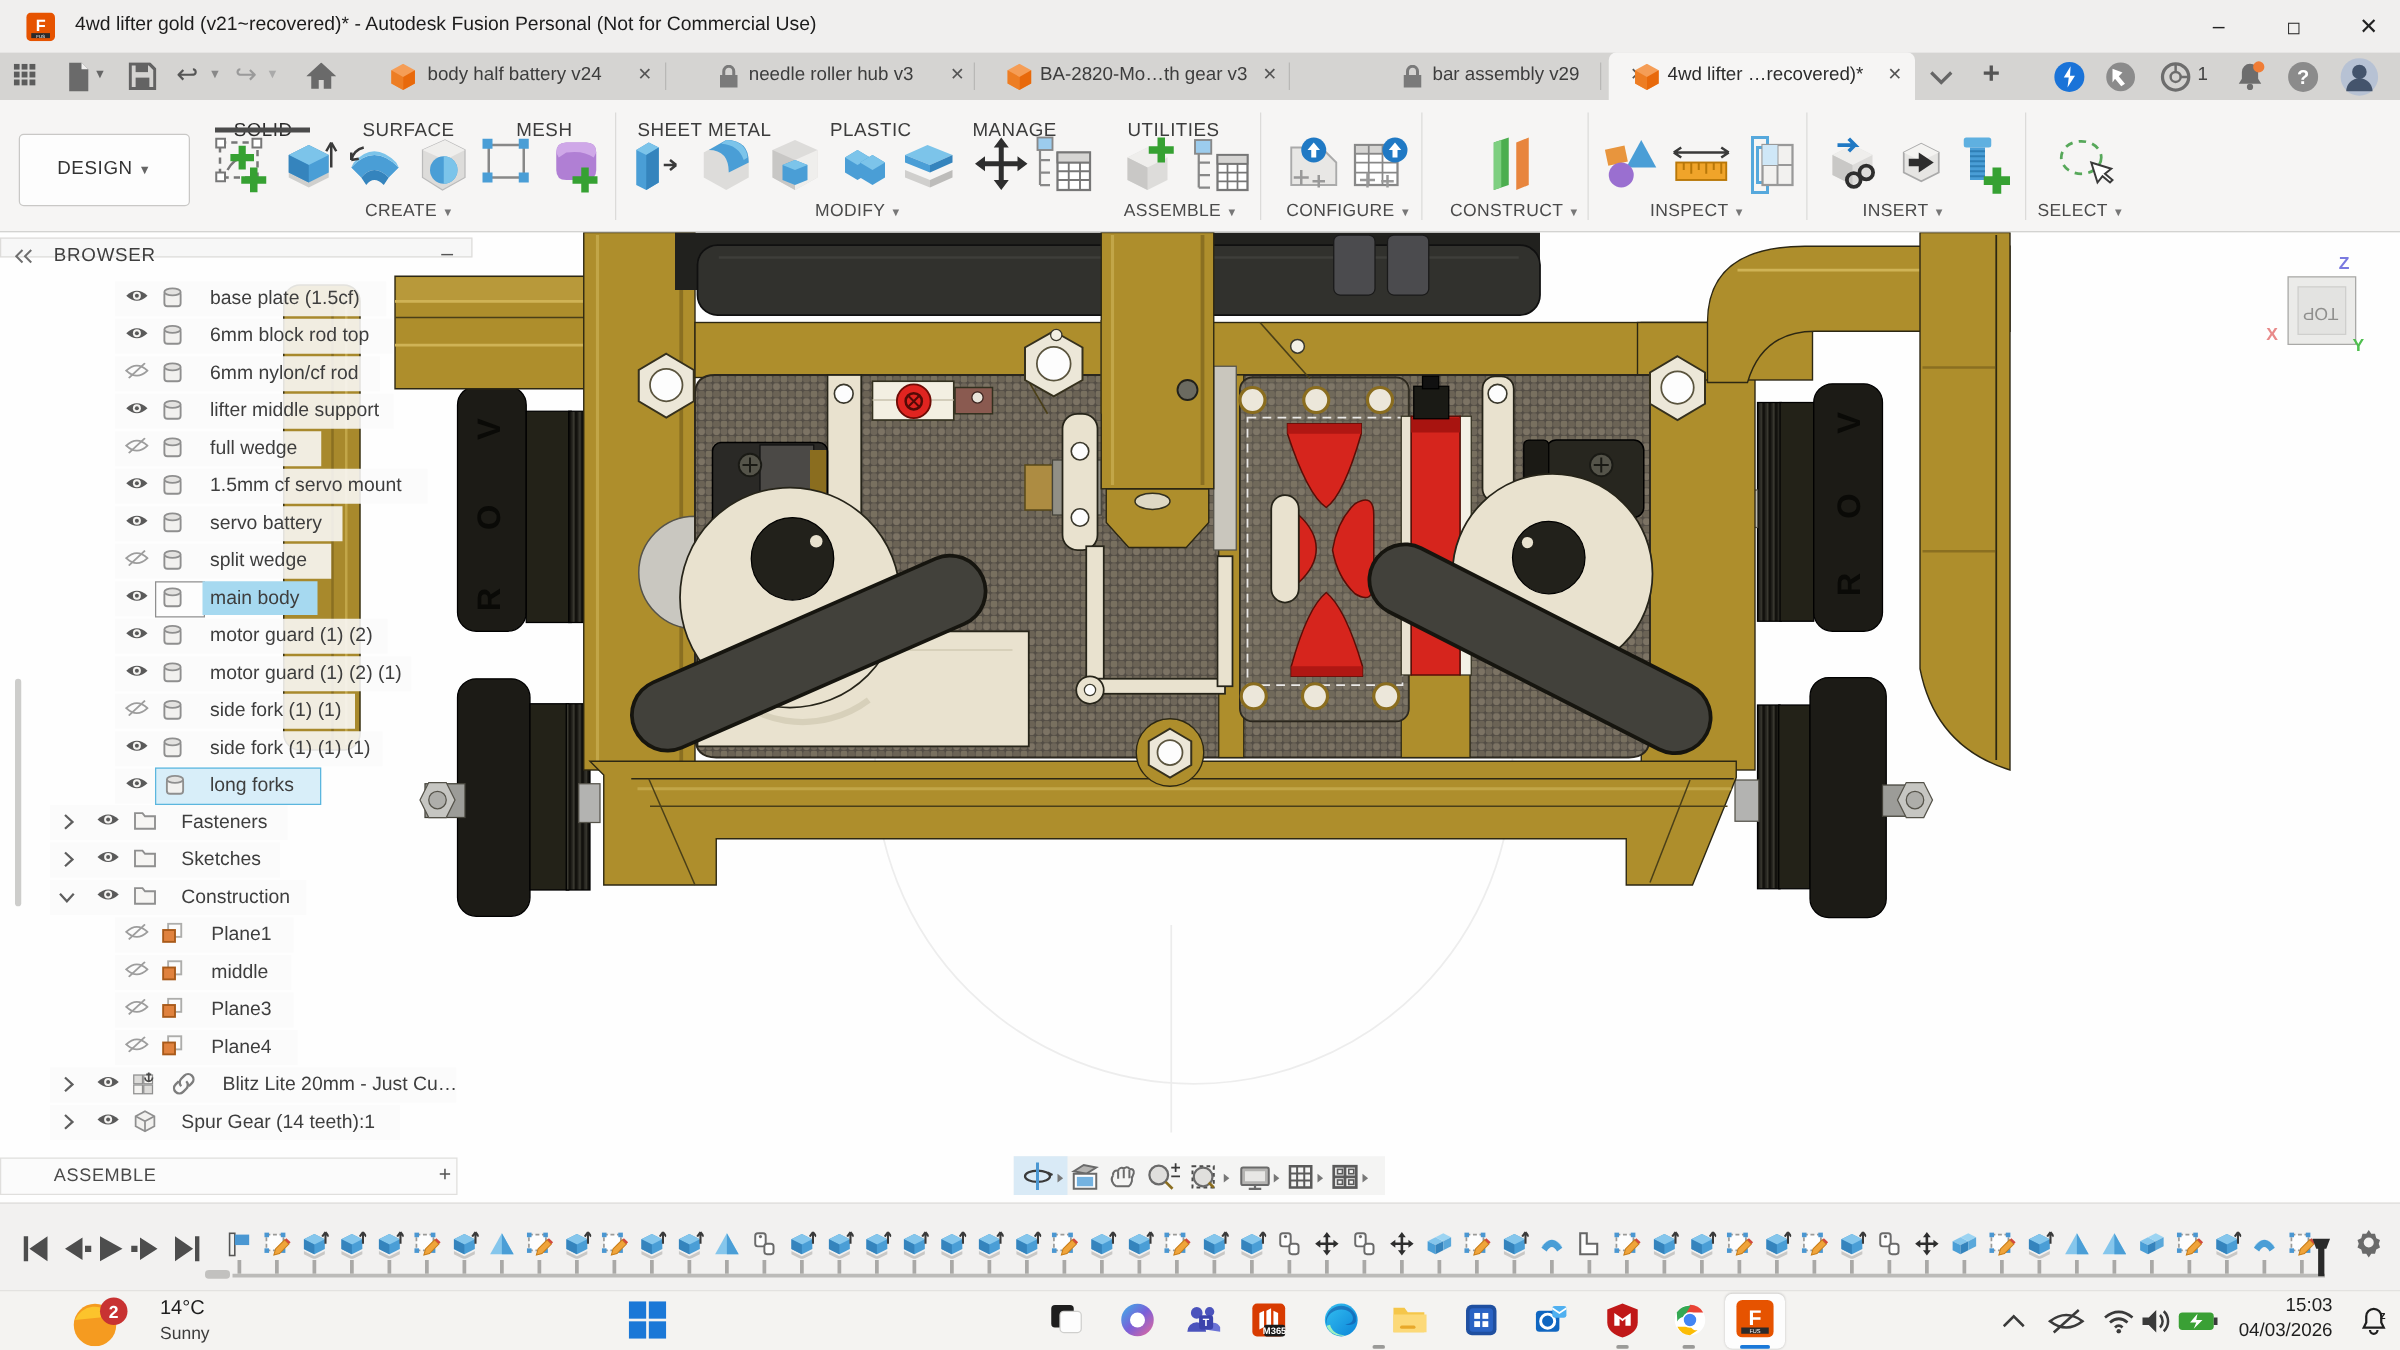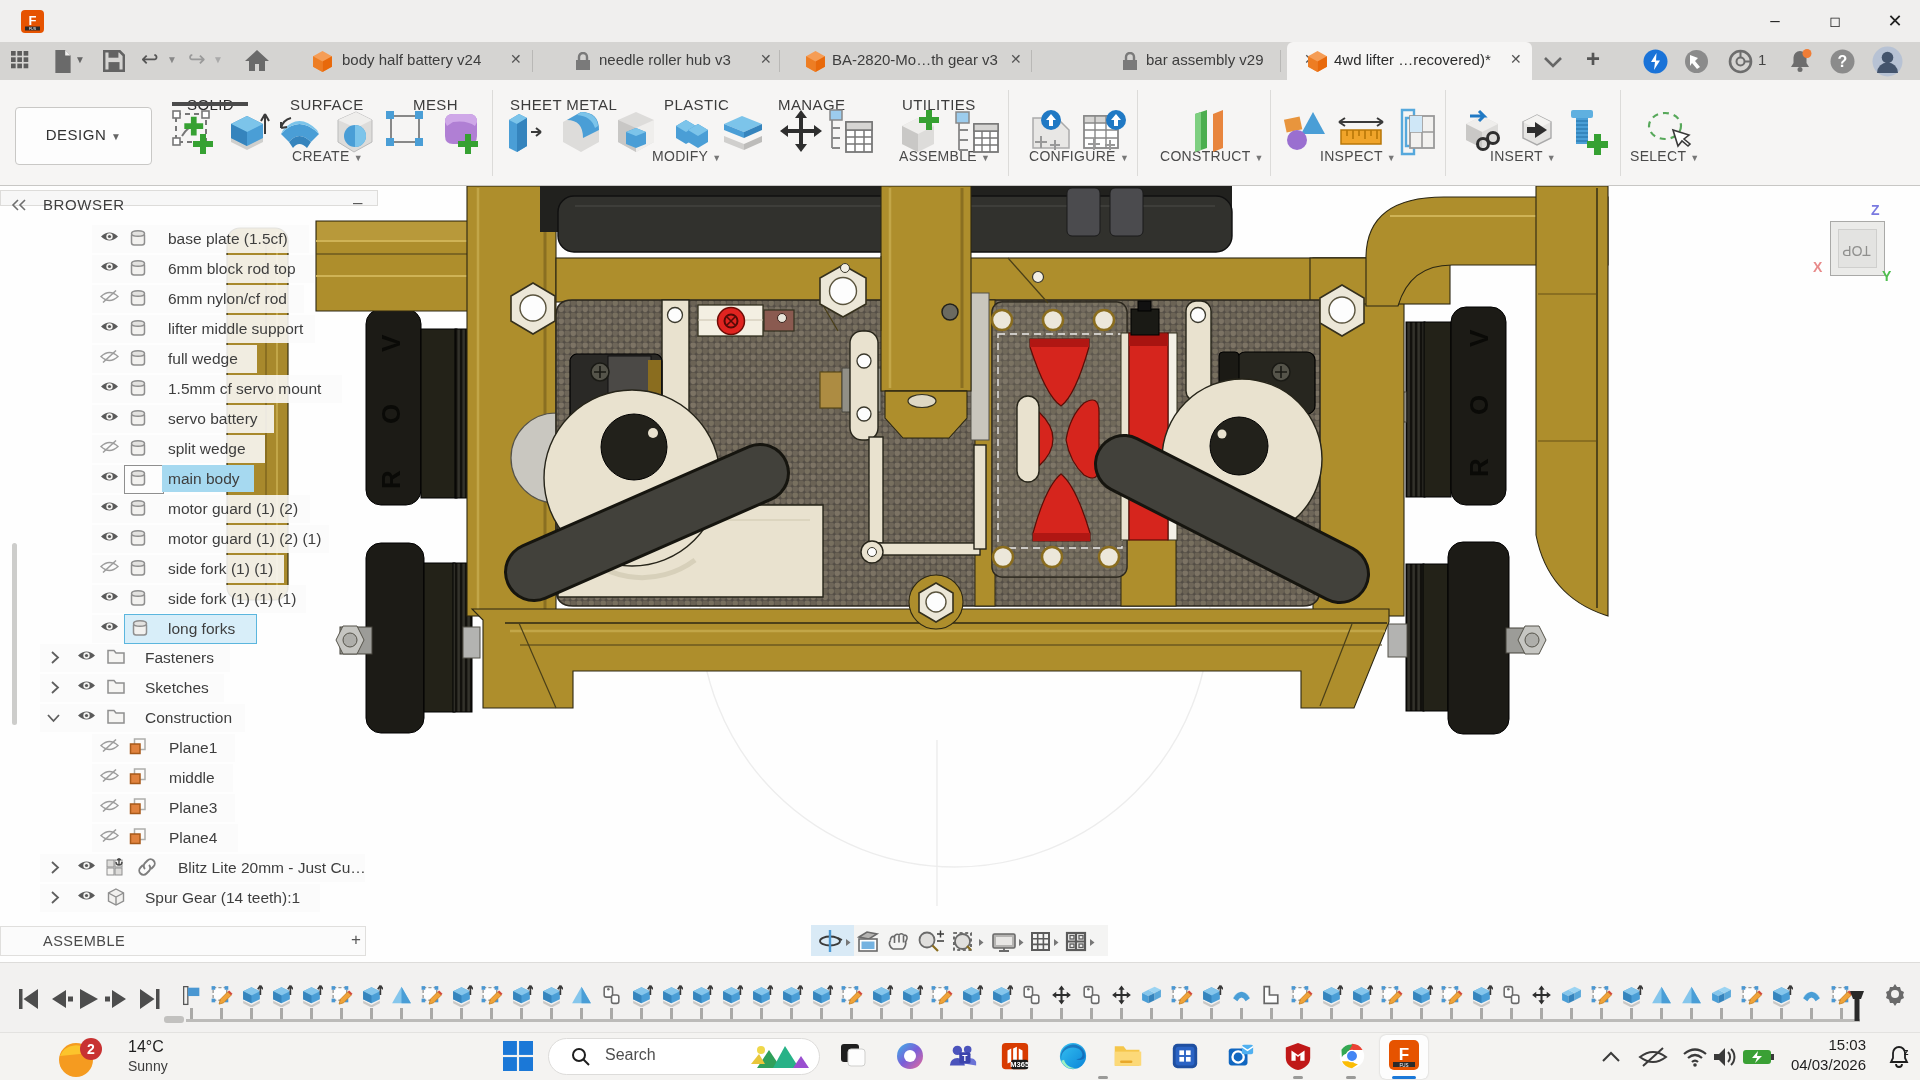--- a/index.html
+++ b/index.html
@@ -13,21 +13,21 @@
   #tabstrip{position:absolute;left:0;top:42px;width:1920px;height:38px;background:#d5d4d2;}
   .qicon{position:absolute;top:6px;color:#5f5f5f;}
   .tab{position:absolute;top:0;height:38px;font-size:15px;color:#3d3d3d;width:245px;white-space:nowrap;}
   .tab .lbl{position:absolute;top:9px;}
   .tab .x{position:absolute;top:9px;color:#555;font-size:14px;}
   .tabdiv{position:absolute;top:8px;width:1px;height:22px;background:#b9b8b6;}
   #activetab{position:absolute;left:1287px;top:0;width:245px;height:38px;background:#f6f5f4;border-radius:6px 6px 0 0;}
   
   #ribbon{position:absolute;left:0;top:80px;width:1920px;height:106px;background:#f6f5f4;border-bottom:1px solid #c8c7c5;box-sizing:border-box;}
   .cat{position:absolute;top:5px;font-size:15px;color:#3c3c3c;letter-spacing:.4px;margin-top:11px;}
-  .grouplbl{position:absolute;top:68px;font-size:14px;color:#4a4a4a;letter-spacing:.3px;}
+  .grouplbl{position:absolute;top:80px;font-size:14px;color:#4a4a4a;letter-spacing:.3px;}
   .gsep{position:absolute;top:10px;width:1px;height:86px;background:#dcdbd9;}
   #designbtn{position:absolute;left:15px;top:27px;width:135px;height:56px;background:#fdfdfd;border:1px solid #c9c8c6;border-radius:4px;
      font-size:15px;color:#333;text-align:center;line-height:54px;letter-spacing:.5px;}
   .ricon{position:absolute;top:28px;}
   
   #canvas{position:absolute;left:0;top:186px;width:1920px;height:776px;background:#fefefe;}
   
   #browser{position:absolute;left:0;top:190px;}
   #bheader{position:absolute;left:0px;top:0px;width:378px;height:16px;background:#f7f7f7;border:1px solid #dddcda;box-sizing:border-box;}
   .brow{position:absolute;height:30px;font-size:15.5px;color:#3e3e3e;white-space:nowrap;}
@@ -45,20 +45,21 @@
 </style>
 </head>
 <body>
 <div id="titlebar">
   <svg class="abs" style="left:21px;top:10px" width="23" height="23">
       <rect x="0" y="0" width="23" height="23" rx="4" fill="#e65300"></rect>
       <text x="11.5" y="15" font-size="13" fill="#fff" text-anchor="middle" font-weight="bold">F</text>
       <rect x="4" y="16.5" width="15" height="4" fill="#2a2a2a"></rect>
       <text x="11.5" y="20" font-size="3.6" fill="#fff" text-anchor="middle">FUS</text>
     </svg>
+  <div class="ttxt">4wd lifter gold (v21~recovered)* - Autodesk Fusion Personal (Not for Commercial Use)</div>
   <div class="winbtn" style="left:1752px;">–</div>
   <div class="winbtn" style="left:1812px;font-size:14px;">◻</div>
   <div class="winbtn" style="left:1872px;font-size:18px;">✕</div>
 </div>
 <div id="tabstrip">
   <svg class="qicon" style="left:11px;top:9px" width="19" height="19" viewBox="0 0 22 22">
       <g fill="#5c5c5c">
         <rect x="0" y="0" width="5.4" height="5.4"></rect>
         <rect x="7.3" y="0" width="5.4" height="5.4"></rect>
         <rect x="14.6" y="0" width="5.4" height="5.4"></rect>
@@ -1221,34 +1222,20 @@
   <div class="abs" style="left:128px;top:5px;font-size:16px;color:#1e1e1e">14°C</div>
   <div class="abs" style="left:128px;top:25px;font-size:14px;color:#3c3c3c">Sunny</div>
   <svg class="tbicon" style="left:503px" width="28" height="28" viewBox="0 0 28 28">
       <g fill="#1b78d7">
         <rect x="0" y="0" width="13" height="13"></rect>
         <rect x="15" y="0" width="13" height="13"></rect>
         <rect x="0" y="15" width="13" height="13"></rect>
         <rect x="15" y="15" width="13" height="13"></rect>
       </g>
     </svg>
-  <div class="abs" style="left:548px;top:5px;width:272px;height:37px;background:#fff;border:1px solid #dddcda;border-radius:19px;box-sizing:border-box;">
-    <svg class="abs" style="left:22px;top:8px" width="20" height="20" viewBox="0 0 20 20">
-        <circle cx="8" cy="8" r="6" fill="none" stroke="#1e1e1e" stroke-width="2"></circle>
-        <line x1="12.5" y1="12.5" x2="18" y2="18" stroke="#1e1e1e" stroke-width="2"></line>
-      </svg>
-    <div class="abs" style="left:56px;top:7px;font-size:16px;color:#4e4e4e">Search</div>
-    <svg class="abs" style="left:200px;top:3px" width="62" height="31" viewBox="0 0 62 31">
-      <path d="M8,26 L20,8 L32,26 Z" fill="#2fa05a"></path>
-      <path d="M24,26 L36,4 L50,26 Z" fill="#27b287"></path>
-      <path d="M2,22 L10,12 L16,22 Z" fill="#e8c63a"></path>
-      <path d="M44,26 L52,14 L60,26 Z" fill="#9a4fd0"></path>
-      <circle cx="12" cy="8" r="4" fill="#f0d84a"></circle>
-    </svg>
-  </div>
   <svg class="tbicon" style="left:838px" width="30" height="30" viewBox="0 0 30 30">
       <rect x="3" y="3" width="18" height="18" rx="3" fill="#1e1e1e"></rect>
       <rect x="10" y="8" width="17" height="17" rx="3" fill="#fdfdfd" stroke="#cfcfcd"></rect>
     </svg>
   <svg class="tbicon" style="left:895px" width="30" height="30" viewBox="0 0 30 30">
       <defs>
         <linearGradient id="cop" x1="0" y1="0" x2="1" y2="1">
           <stop offset="0" stop-color="#3bb3e8"></stop>
           <stop offset=".5" stop-color="#7a5fd8"></stop>
           <stop offset="1" stop-color="#e86a9a"></stop>

